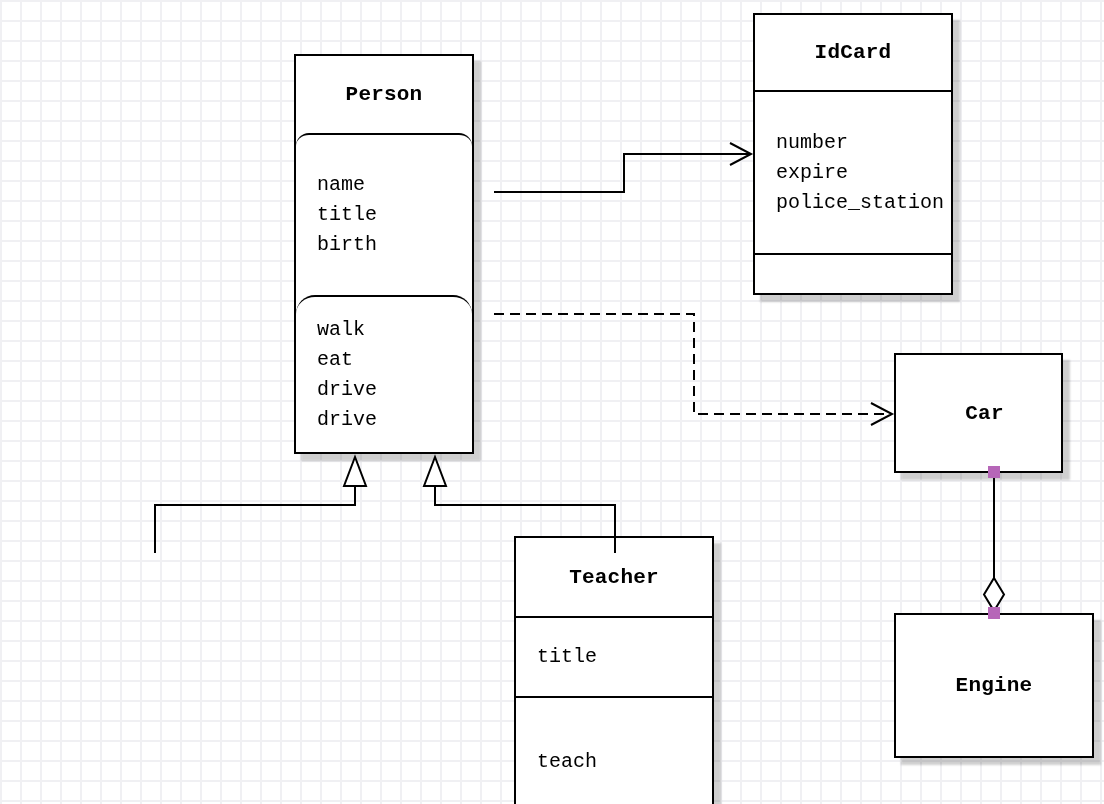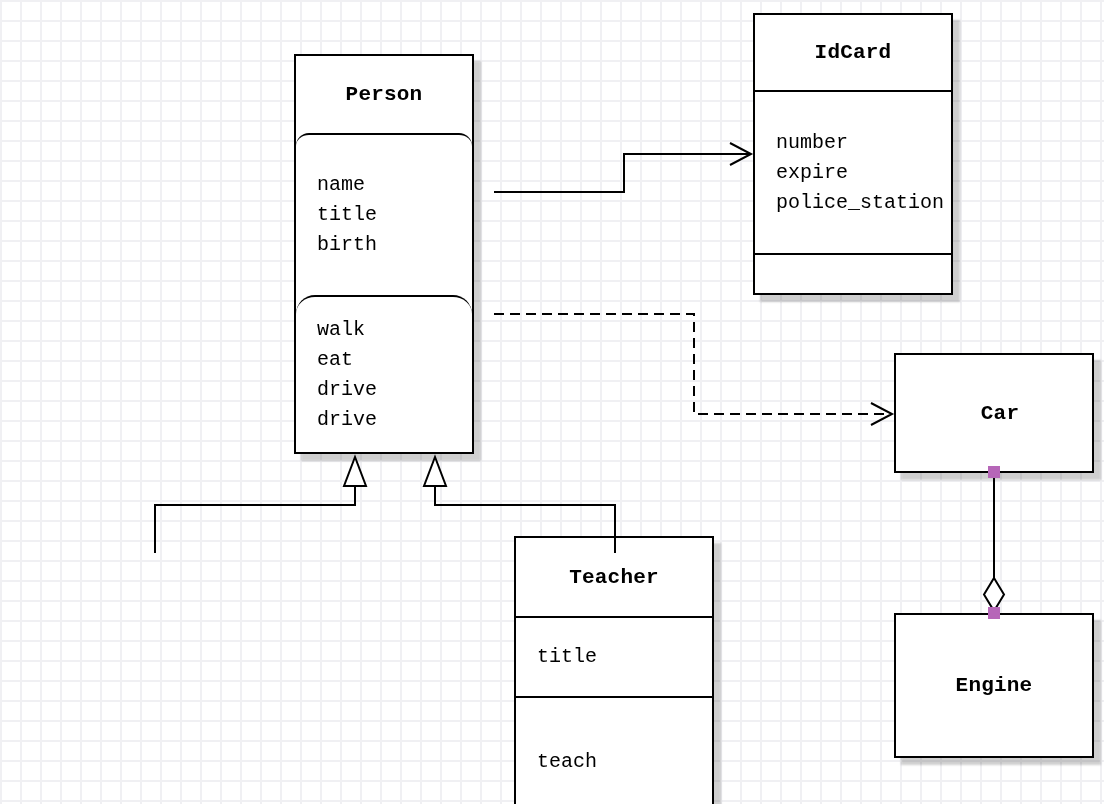--- a/index.html
+++ b/index.html
@@ -56,21 +56,21 @@
   <div class="uml-class" style="left:753px; top:13px; width:200px; height:282px;">
     <div class="uml-title" style="flex:0 0 75px;">IdCard</div>
     <div class="uml-section" style="flex:0 0 161px;">
       <div>number</div>
       <div>expire</div>
       <div>police_station</div>
     </div>
     <div class="uml-section" style="flex:1;"></div>
   </div>
 
-  <div class="uml-class" style="left:894px; top:353px; width:200px; height:120px;padding-left:12px;">
+  <div class="uml-class" style="left:894px; top:353px; width:169px; height:120px;padding-left:12px;">
     <div class="uml-title" style="flex:1;">Car</div>
   </div>
 
   <div class="uml-class" style="left:894px; top:613px; width:200px; height:145px;">
     <div class="uml-title" style="flex:1;">Engine</div>
   </div>
 
 
   <div class="uml-class" style="left:514px; top:536px; width:200px; height:292px;">
     <div class="uml-title" style="flex:0 0 78px;">Teacher</div>

